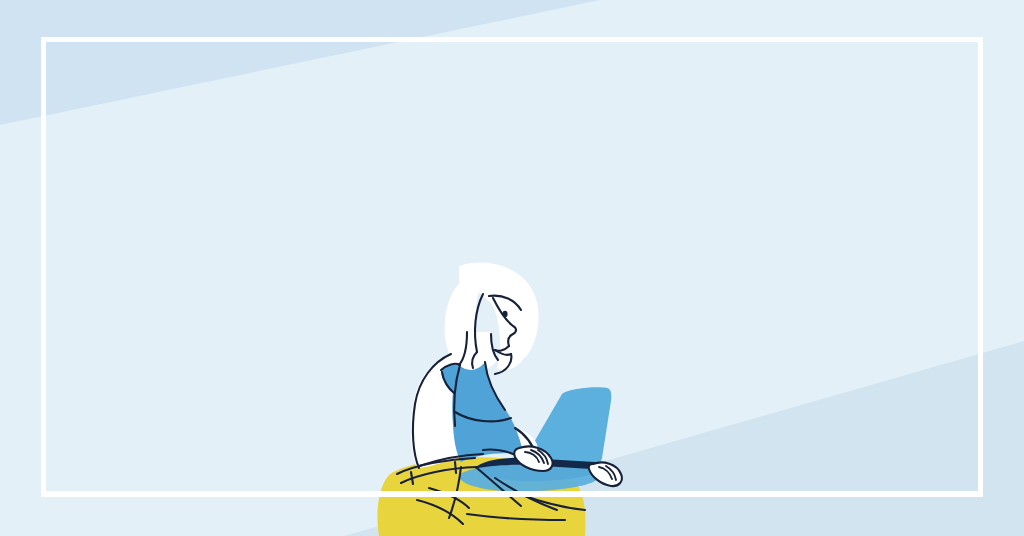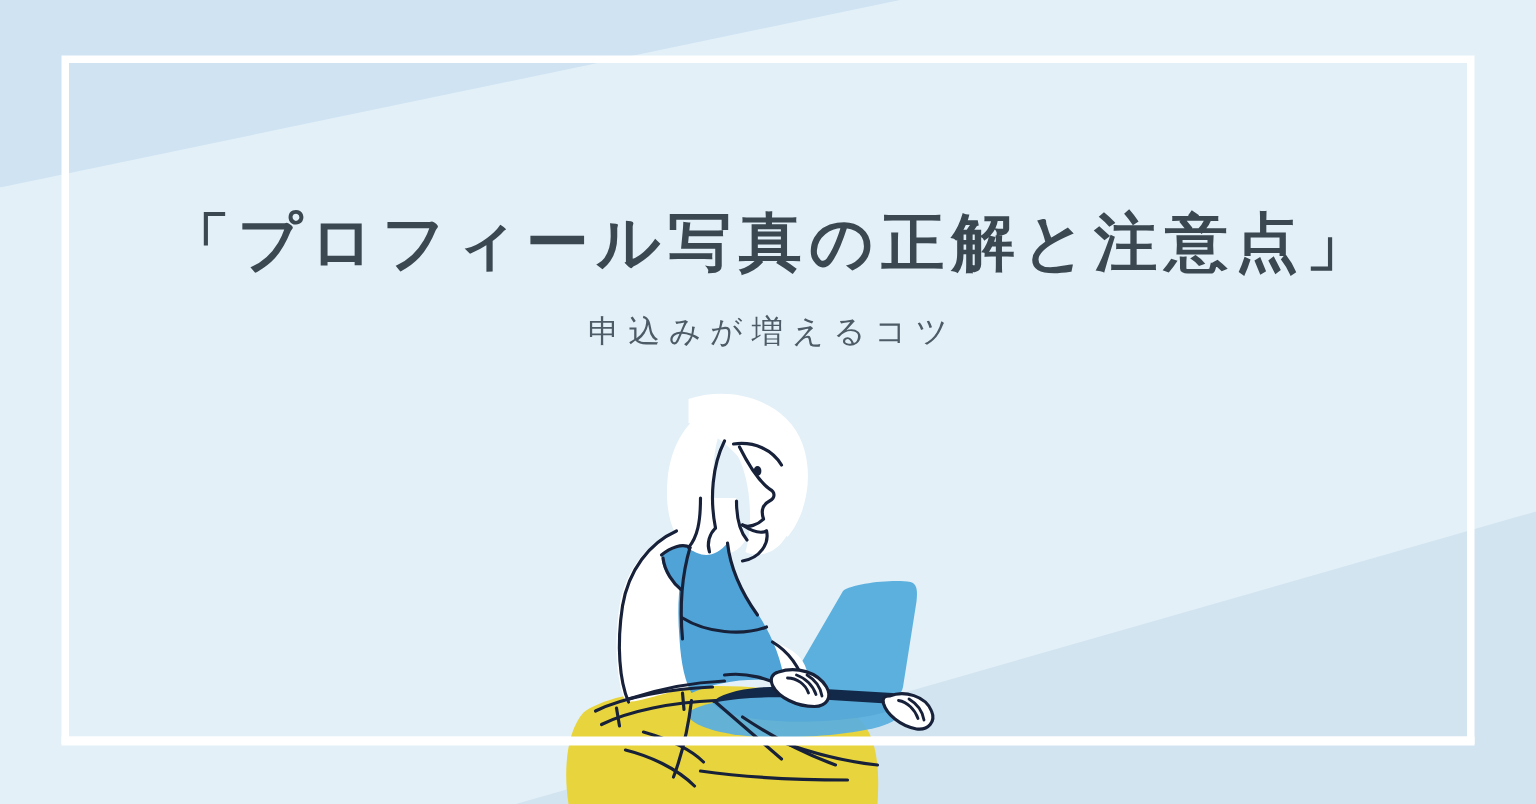--- a/index.html
+++ b/index.html
@@ -89,24 +89,20 @@
 <body>
 
 <div id="banner">
 
   <div class="bg-base"></div>
   <div class="diag-tl"></div>
   <div class="diag-br-inner" style="right:0;left:auto;"></div>
 
   <div class="frame"></div>
 
-  <div class="text-block">
-    <h1 class="title">「プロフィール写真の正解と注意点」</h1>
-    <p class="subtitle">申込みが増えるコツ</p>
-  </div>
 
   <div class="illustration">
     <svg width="330" height="274" viewBox="0 0 330 274" xmlns="http://www.w3.org/2000/svg">
 
       <g>
         <path d="M34 213 C44 205, 70 198, 104 196 C150 193, 196 201, 214 214
                  C228 224, 232 244, 230 274 L24 274 C20 248, 24 224, 34 213 Z" fill="#e8d43c"></path>
       </g>
 
       <g>

